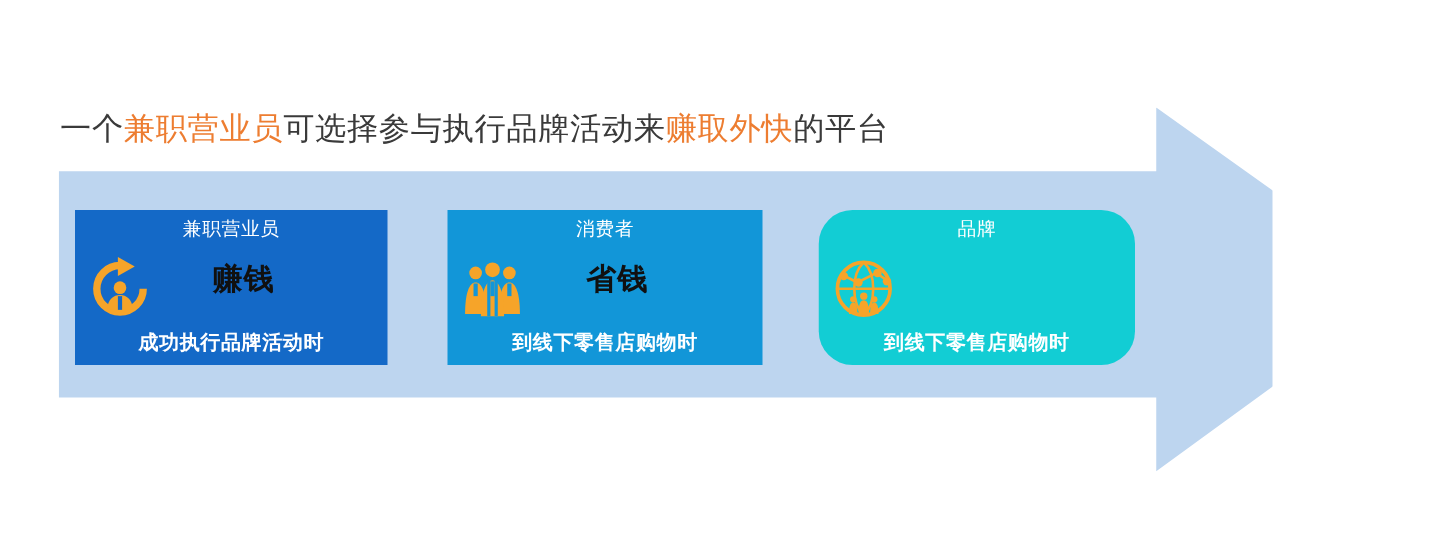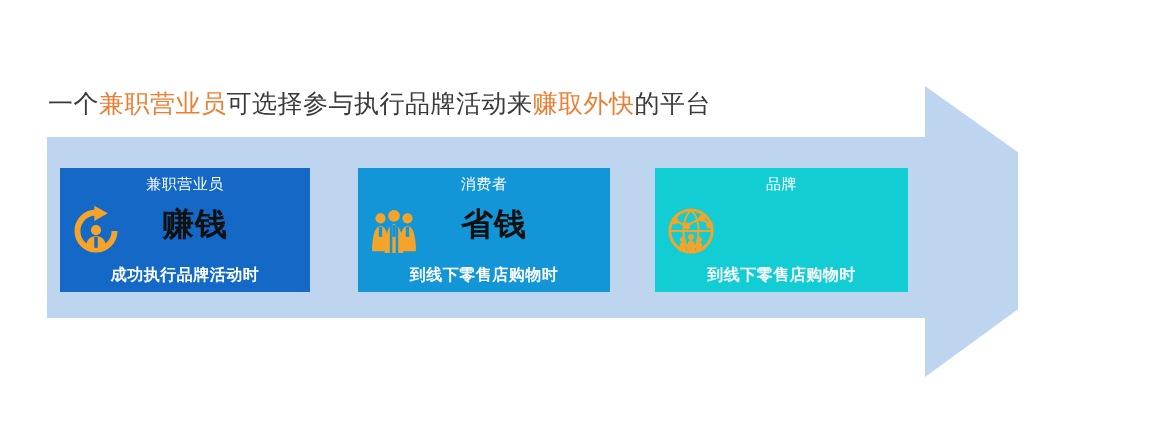--- a/index.html
+++ b/index.html
@@ -57,41 +57,41 @@
     height: 124px;
   }
   .card {
     position: absolute;
     top: 0;
     height: 124px;
     box-sizing: border-box;
   }
   .card.c1 { left: 0px;   width: 250px; background: #1469C7; }
   .card.c2 { left: 298px; width: 252px; background: #1296D8; padding-left: 48px; }
-  .card.c3 { left: 595px; width: 253px; background: #12CDD4; }
+  .card.c3 { left: 595px; width: 253px; background: #12CDD4; border-radius: 27px; }
 
   .card-head {
     position: absolute;
     top: 6px;
     left: 0;
     right: 0;
     text-align: center;
     color: #ffffff;
     font-size: 15px;
     line-height: 20px;
     letter-spacing: 0.5px;
   }
   .card-main {
     position: absolute;
     top: 40px;
     left: 0;
     right: 0;
     text-align: center;
     color: #101010;
-    font-size: 32px;
+    font-size: 24px;
     font-weight: bold;
     line-height: 32px;
     letter-spacing: 1px;
     margin-left: 20px;
   }
   .card-foot {
     position: absolute;
     bottom: 6px;
     left: 0;
     right: 0;

